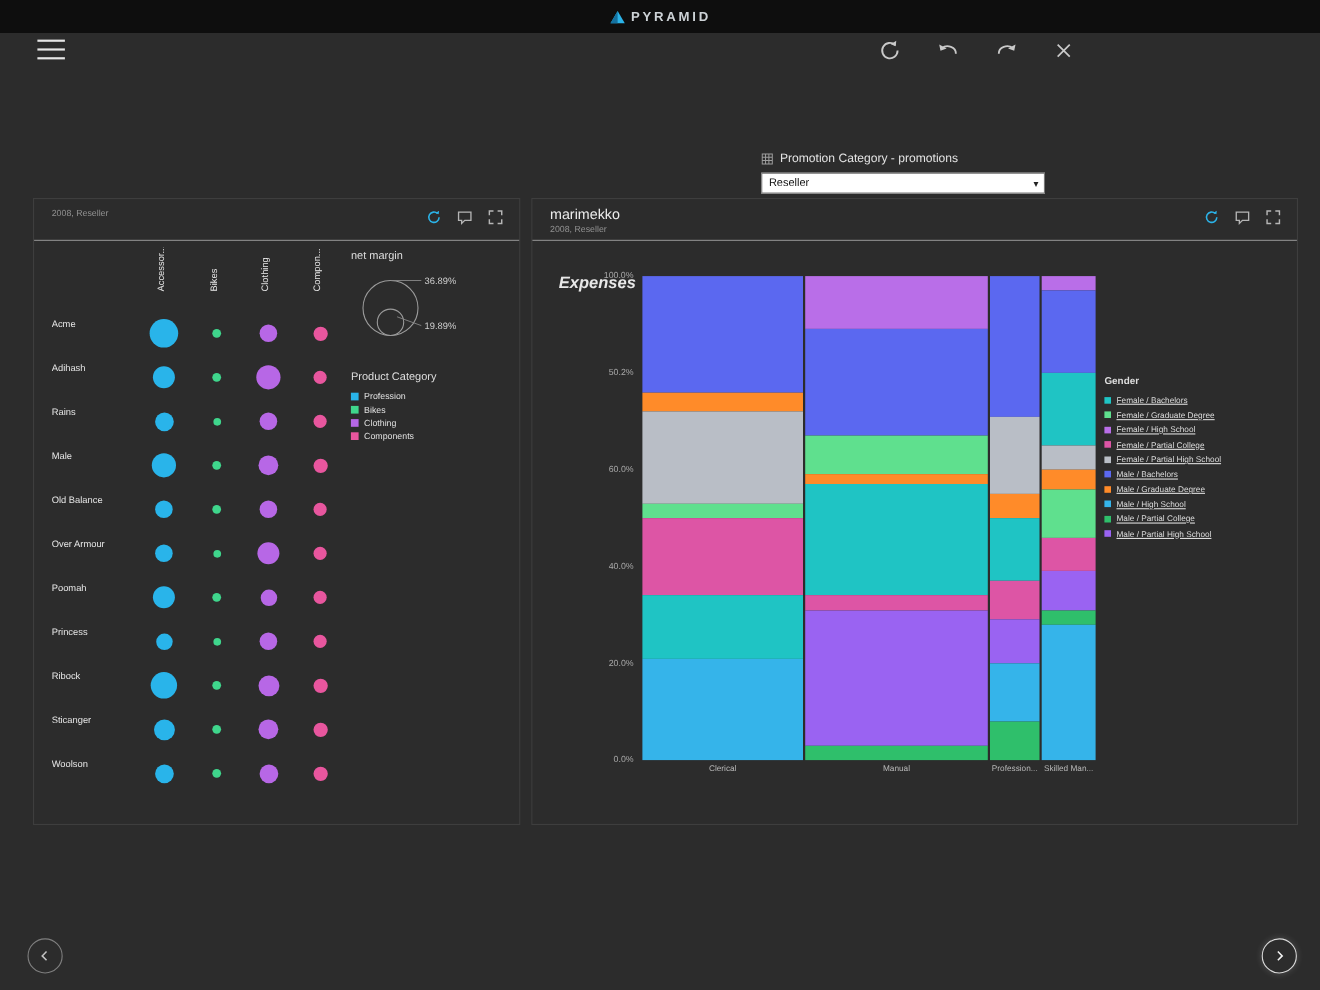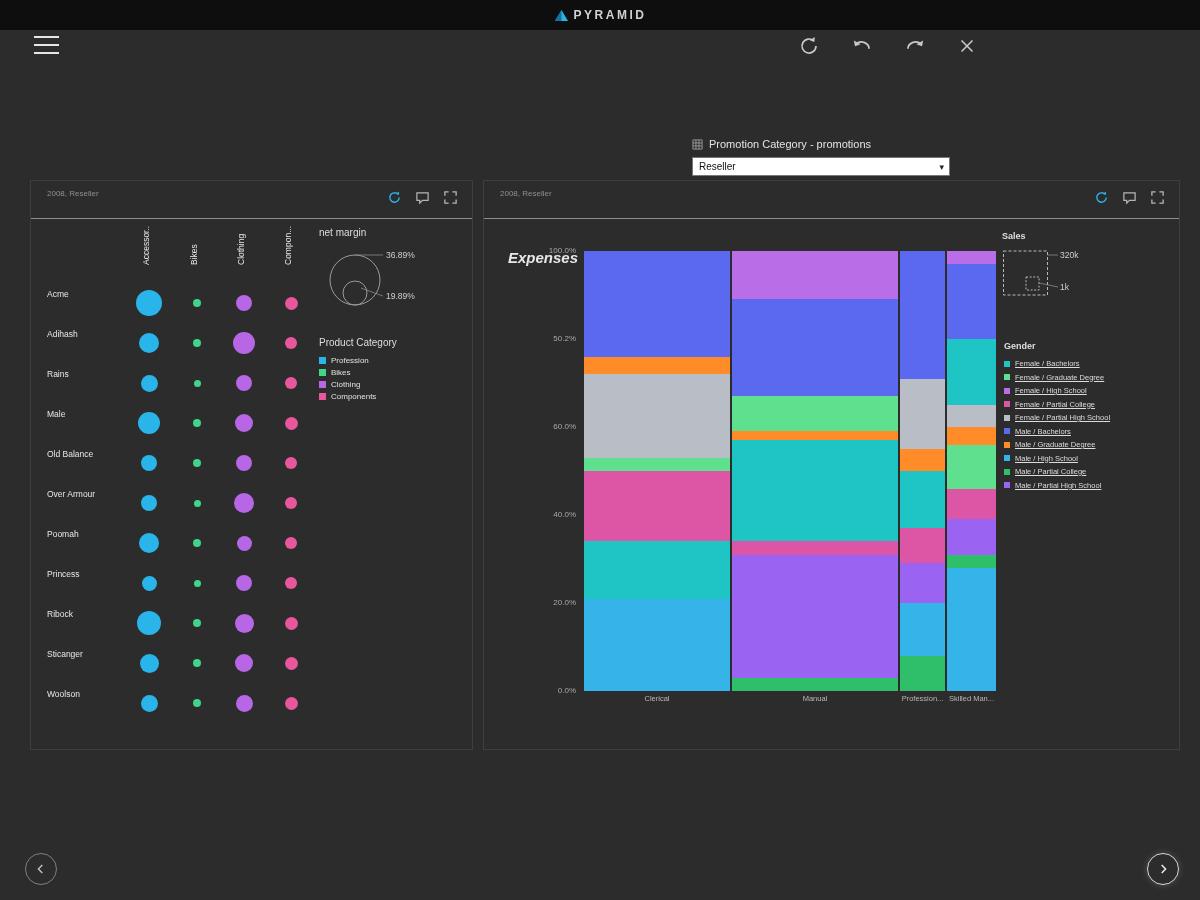--- a/index.html
+++ b/index.html
@@ -223,20 +223,21 @@
       <div class="bubble" title="Sticanger / Compon..." style="left: 253.5px; top: 475.5px; width: 13px; height: 13px; background: rgb(232, 86, 158);"></div>
       <div class="mx-rowlab" style="top: 508px;">Woolson</div>
       <div class="bubble" title="Woolson / Accessor..." style="left: 109.5px; top: 513.5px; width: 17px; height: 17px; background: rgb(41, 180, 234);"></div>
       <div class="bubble" title="Woolson / Bikes" style="left: 162px; top: 518px; width: 8px; height: 8px; background: rgb(63, 214, 140);"></div>
       <div class="bubble" title="Woolson / Clothing" style="left: 204.5px; top: 513.5px; width: 17px; height: 17px; background: rgb(183, 103, 230);"></div>
       <div class="bubble" title="Woolson / Compon..." style="left: 253.5px; top: 515.5px; width: 13px; height: 13px; background: rgb(232, 86, 158);"></div>
     </section>
 
   <section class="panel panel-right" id="panel-right">
     <div class="panel-header">
+      <div class="panel-title">marimekko</div>
       <div class="panel-sub">2008, Reseller</div>
       <div class="panel-icons">
         <svg width="15" height="15" viewBox="0 0 16 16">
           <path d="M13 8a5 5 0 1 1-1.5-3.6" fill="none" stroke="#2bb3e8" stroke-width="1.5"></path>
           <path d="M13 1.6 L12.6 5.2 L9.4 3.9 Z" fill="#2bb3e8"></path>
         </svg>
         <svg width="15" height="15" viewBox="0 0 16 16">
           <path d="M2 3h12v8H8l-3 3v-3H2z" fill="none" stroke="#b5b5b5" stroke-width="1.3"></path>
         </svg>
         <svg width="15" height="15" viewBox="0 0 16 16">
@@ -283,31 +284,20 @@
           <div class="mseg" title="Skilled Man... / Female / Partial High School" style="height: 5%; background: rgb(185, 190, 198);"></div>
           <div class="mseg" title="Skilled Man... / Male / Graduate Degree" style="height: 4%; background: rgb(255, 139, 41);"></div>
           <div class="mseg" title="Skilled Man... / Female / Graduate Degree" style="height: 10%; background: rgb(95, 224, 142);"></div>
           <div class="mseg" title="Skilled Man... / Female / Partial College" style="height: 7%; background: rgb(221, 85, 165);"></div>
           <div class="mseg" title="Skilled Man... / Male / Partial High School" style="height: 8%; background: rgb(154, 99, 242);"></div>
           <div class="mseg" title="Skilled Man... / Male / Partial College" style="height: 3%; background: rgb(47, 191, 107);"></div>
           <div class="mseg" title="Skilled Man... / Male / High School" style="height: 28%; background: rgb(53, 180, 234);"></div>
         </div>
       </div>
 
-    <div class="sales-legend">
-      <div class="legend-title">Sales</div>
-      <svg width="95" height="64">
-        <rect x="1.5" y="8" width="44" height="44" fill="none" stroke="#b9b9b9" stroke-width="1" stroke-dasharray="3 2"></rect>
-        <rect x="24" y="34" width="13" height="13" fill="none" stroke="#b9b9b9" stroke-width="1" stroke-dasharray="2 1.6"></rect>
-        <line x1="45.5" y1="12" x2="56" y2="12" stroke="#8a8a8a" stroke-width="0.8"></line>
-        <text x="58" y="15" class="svgtxt">320k</text>
-        <line x1="37" y1="40" x2="56" y2="44" stroke="#8a8a8a" stroke-width="0.8"></line>
-        <text x="58" y="47" class="svgtxt">1k</text>
-      </svg>
-    </div>
 
     <div class="gender-legend">
       <div class="legend-title">Gender</div>
       <div id="gender-items">
           <div class="legend-row-sm">
             <span class="swatch6" style="background: rgb(31, 196, 196);"></span>
             <span>Female / Bachelors</span>
           </div>
           <div class="legend-row-sm">
             <span class="swatch6" style="background: rgb(95, 224, 142);"></span>

